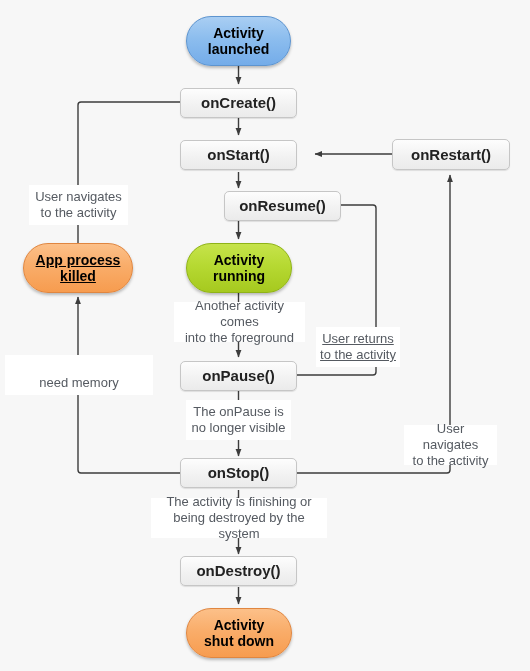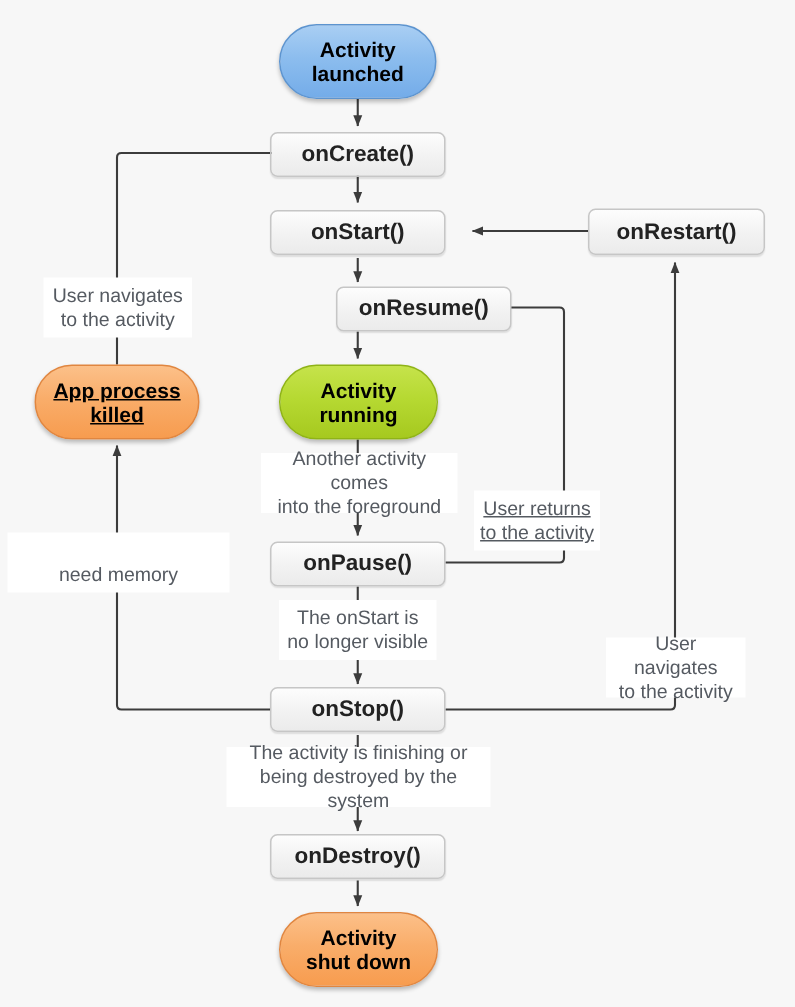--- a/index.html
+++ b/index.html
@@ -198,21 +198,21 @@
 
   <div class="caption" style="left:174px; top:302px; width:131px; height:40px;">
     <span>
       <span>Another activity comes</span><br>
       <span>into the foreground</span>
     </span>
   </div>
 
   <div class="caption" style="left:186px; top:400px; width:105px; height:40px;">
     <span>
-      <span>The onStart is</span><br>
+      <span>The onPause is</span><br>
       <span>no longer visible</span>
     </span>
   </div>
 
   <div class="caption" style="left:151px; top:498px; width:176px; height:40px;">
     <span>
       <span>The activity is finishing or</span><br>
       <span>being destroyed by the system</span>
     </span>
   </div>

